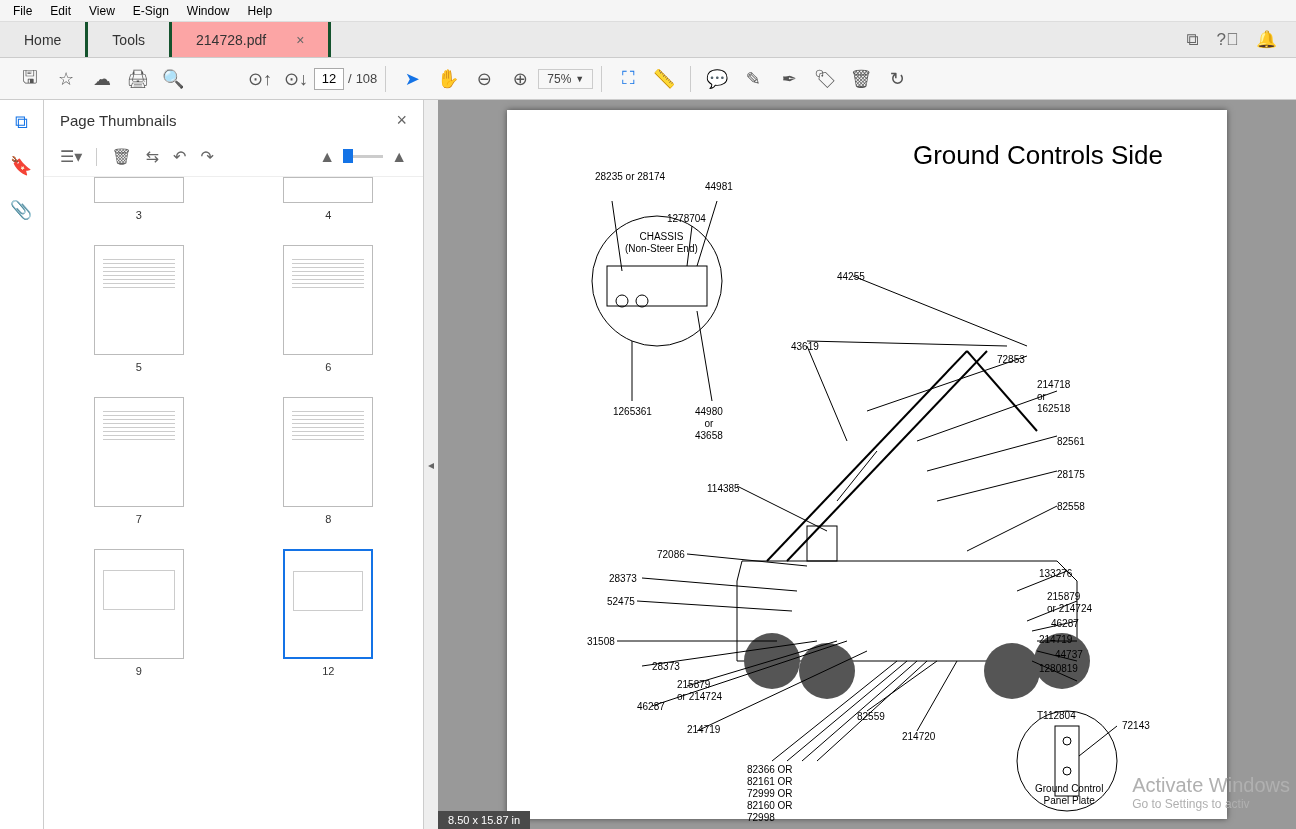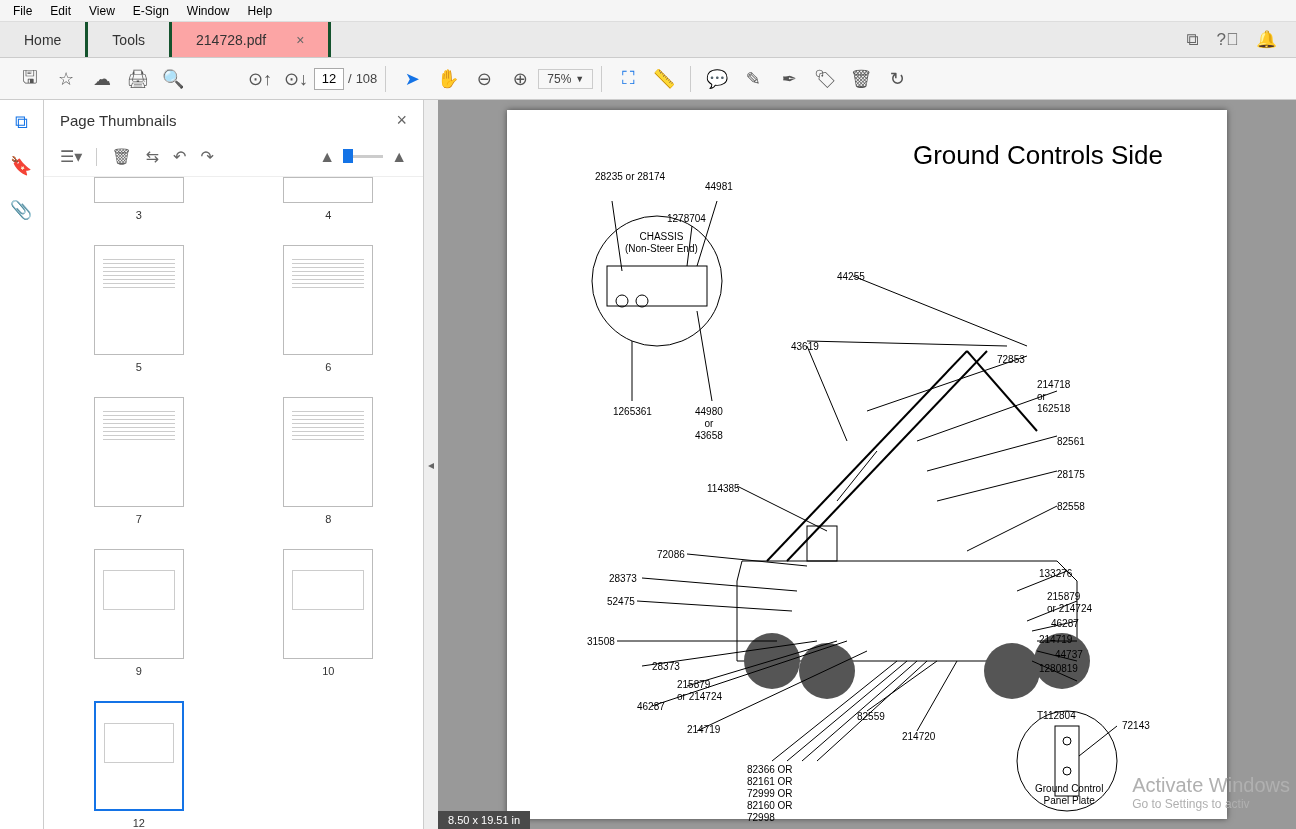--- a/index.html
+++ b/index.html
@@ -238,28 +238,20 @@
             </div>
             <div class="thumb-label">8</div>
           </div>
           <div class="thumb-item">
             <div class="thumb-page">
               <div class="thumb-content">
                 <div class="thumb-box"></div>
               </div>
             </div>
             <div class="thumb-label">9</div>
-          </div>
-          <div class="thumb-item">
-            <div class="thumb-page">
-              <div class="thumb-content">
-                <div class="thumb-box"></div>
-              </div>
-            </div>
-            <div class="thumb-label">10</div>
           </div>
           <div class="thumb-item">
             <div class="thumb-page selected">
               <div class="thumb-content">
                 <div class="thumb-box"></div>
               </div>
             </div>
             <div class="thumb-label">12</div>
           </div>
         </div>
@@ -381,20 +373,20 @@
         <div class="lbl" style="left:514px; top:447px;">46287</div>
         <div class="lbl" style="left:502px; top:463px;">214719</div>
         <div class="lbl" style="left:518px; top:478px;">44737</div>
         <div class="lbl" style="left:502px; top:492px;">1280819</div>
         <div class="lbl" style="left:500px; top:507px;margin-top:32px;">T112804</div>
         <div class="lbl" style="left:585px; top:549px;">72143</div>
         <div class="lbl" style="left:498px; top:612px; text-align:center; white-space:pre;">Ground Control
 Panel Plate</div>
       </div>
     </div>
-    <div class="page-size">8.50 x 19.51 in</div>
+    <div class="page-size">8.50 x 15.87 in</div>
   </div>
 </div>
 
 <div class="watermark">
   <div>Activate Windows</div>
   <div class="sub">Go to Settings to activ</div>
 </div>
 
 </body></html>

